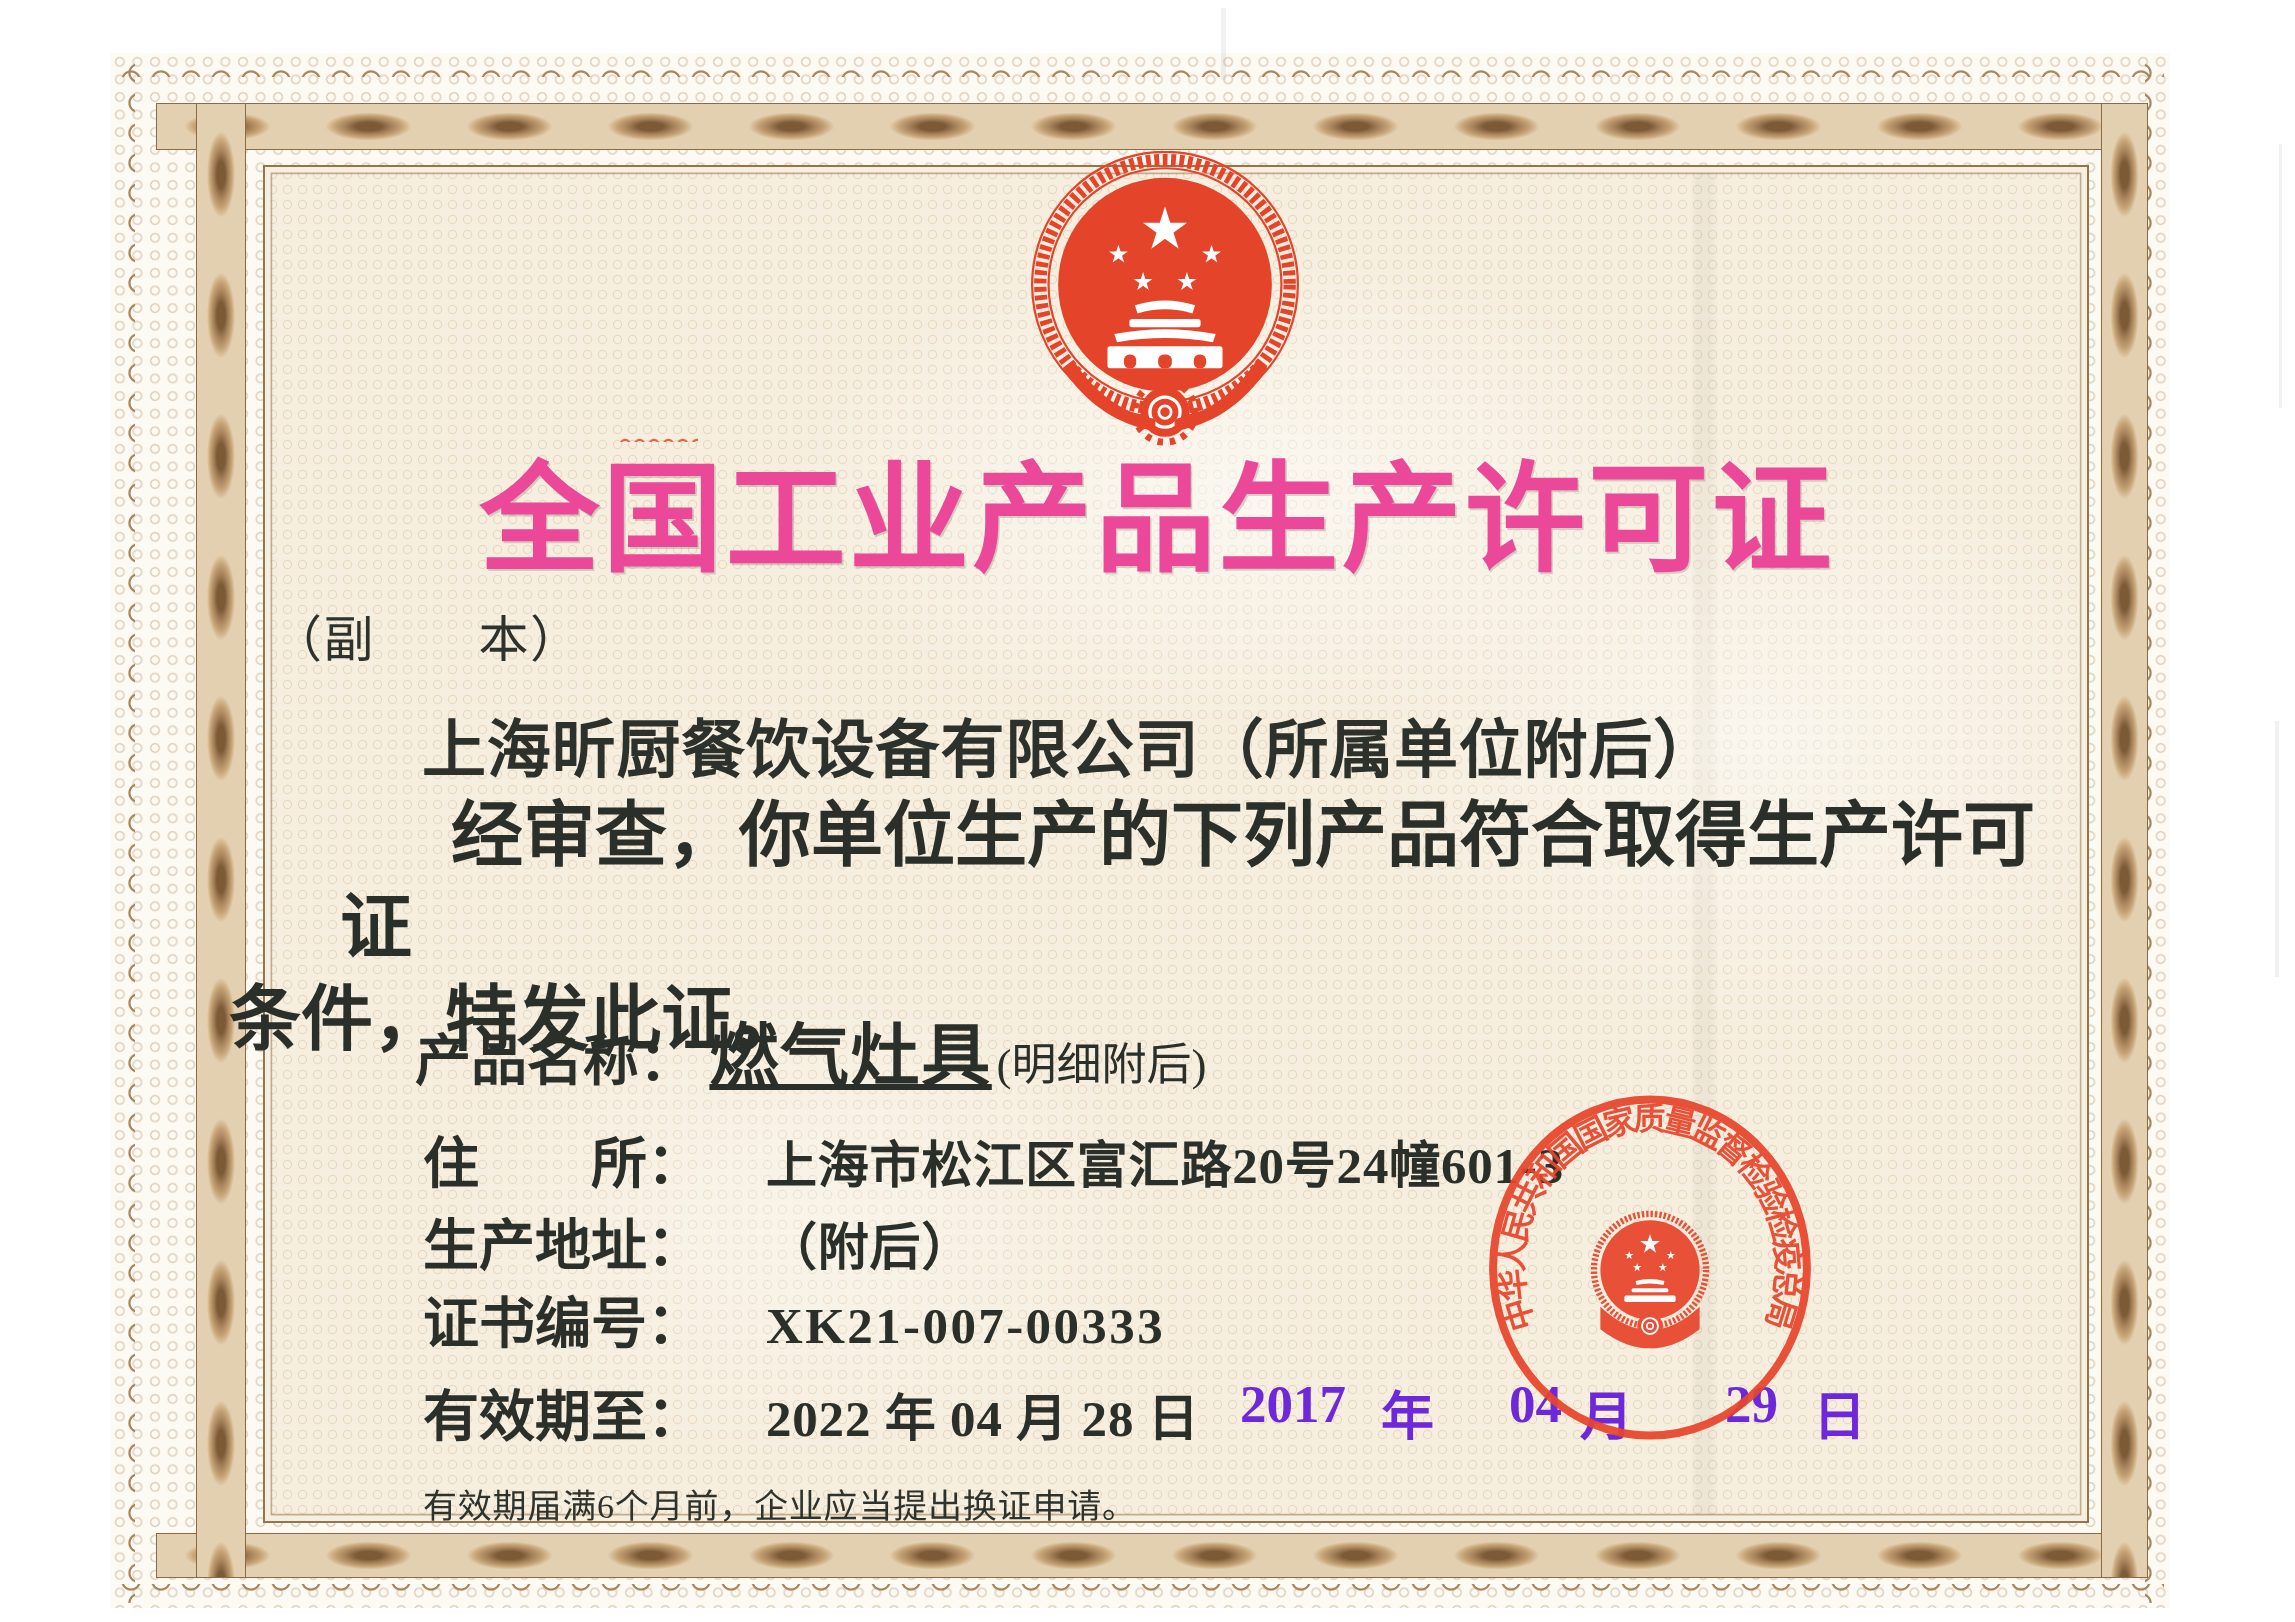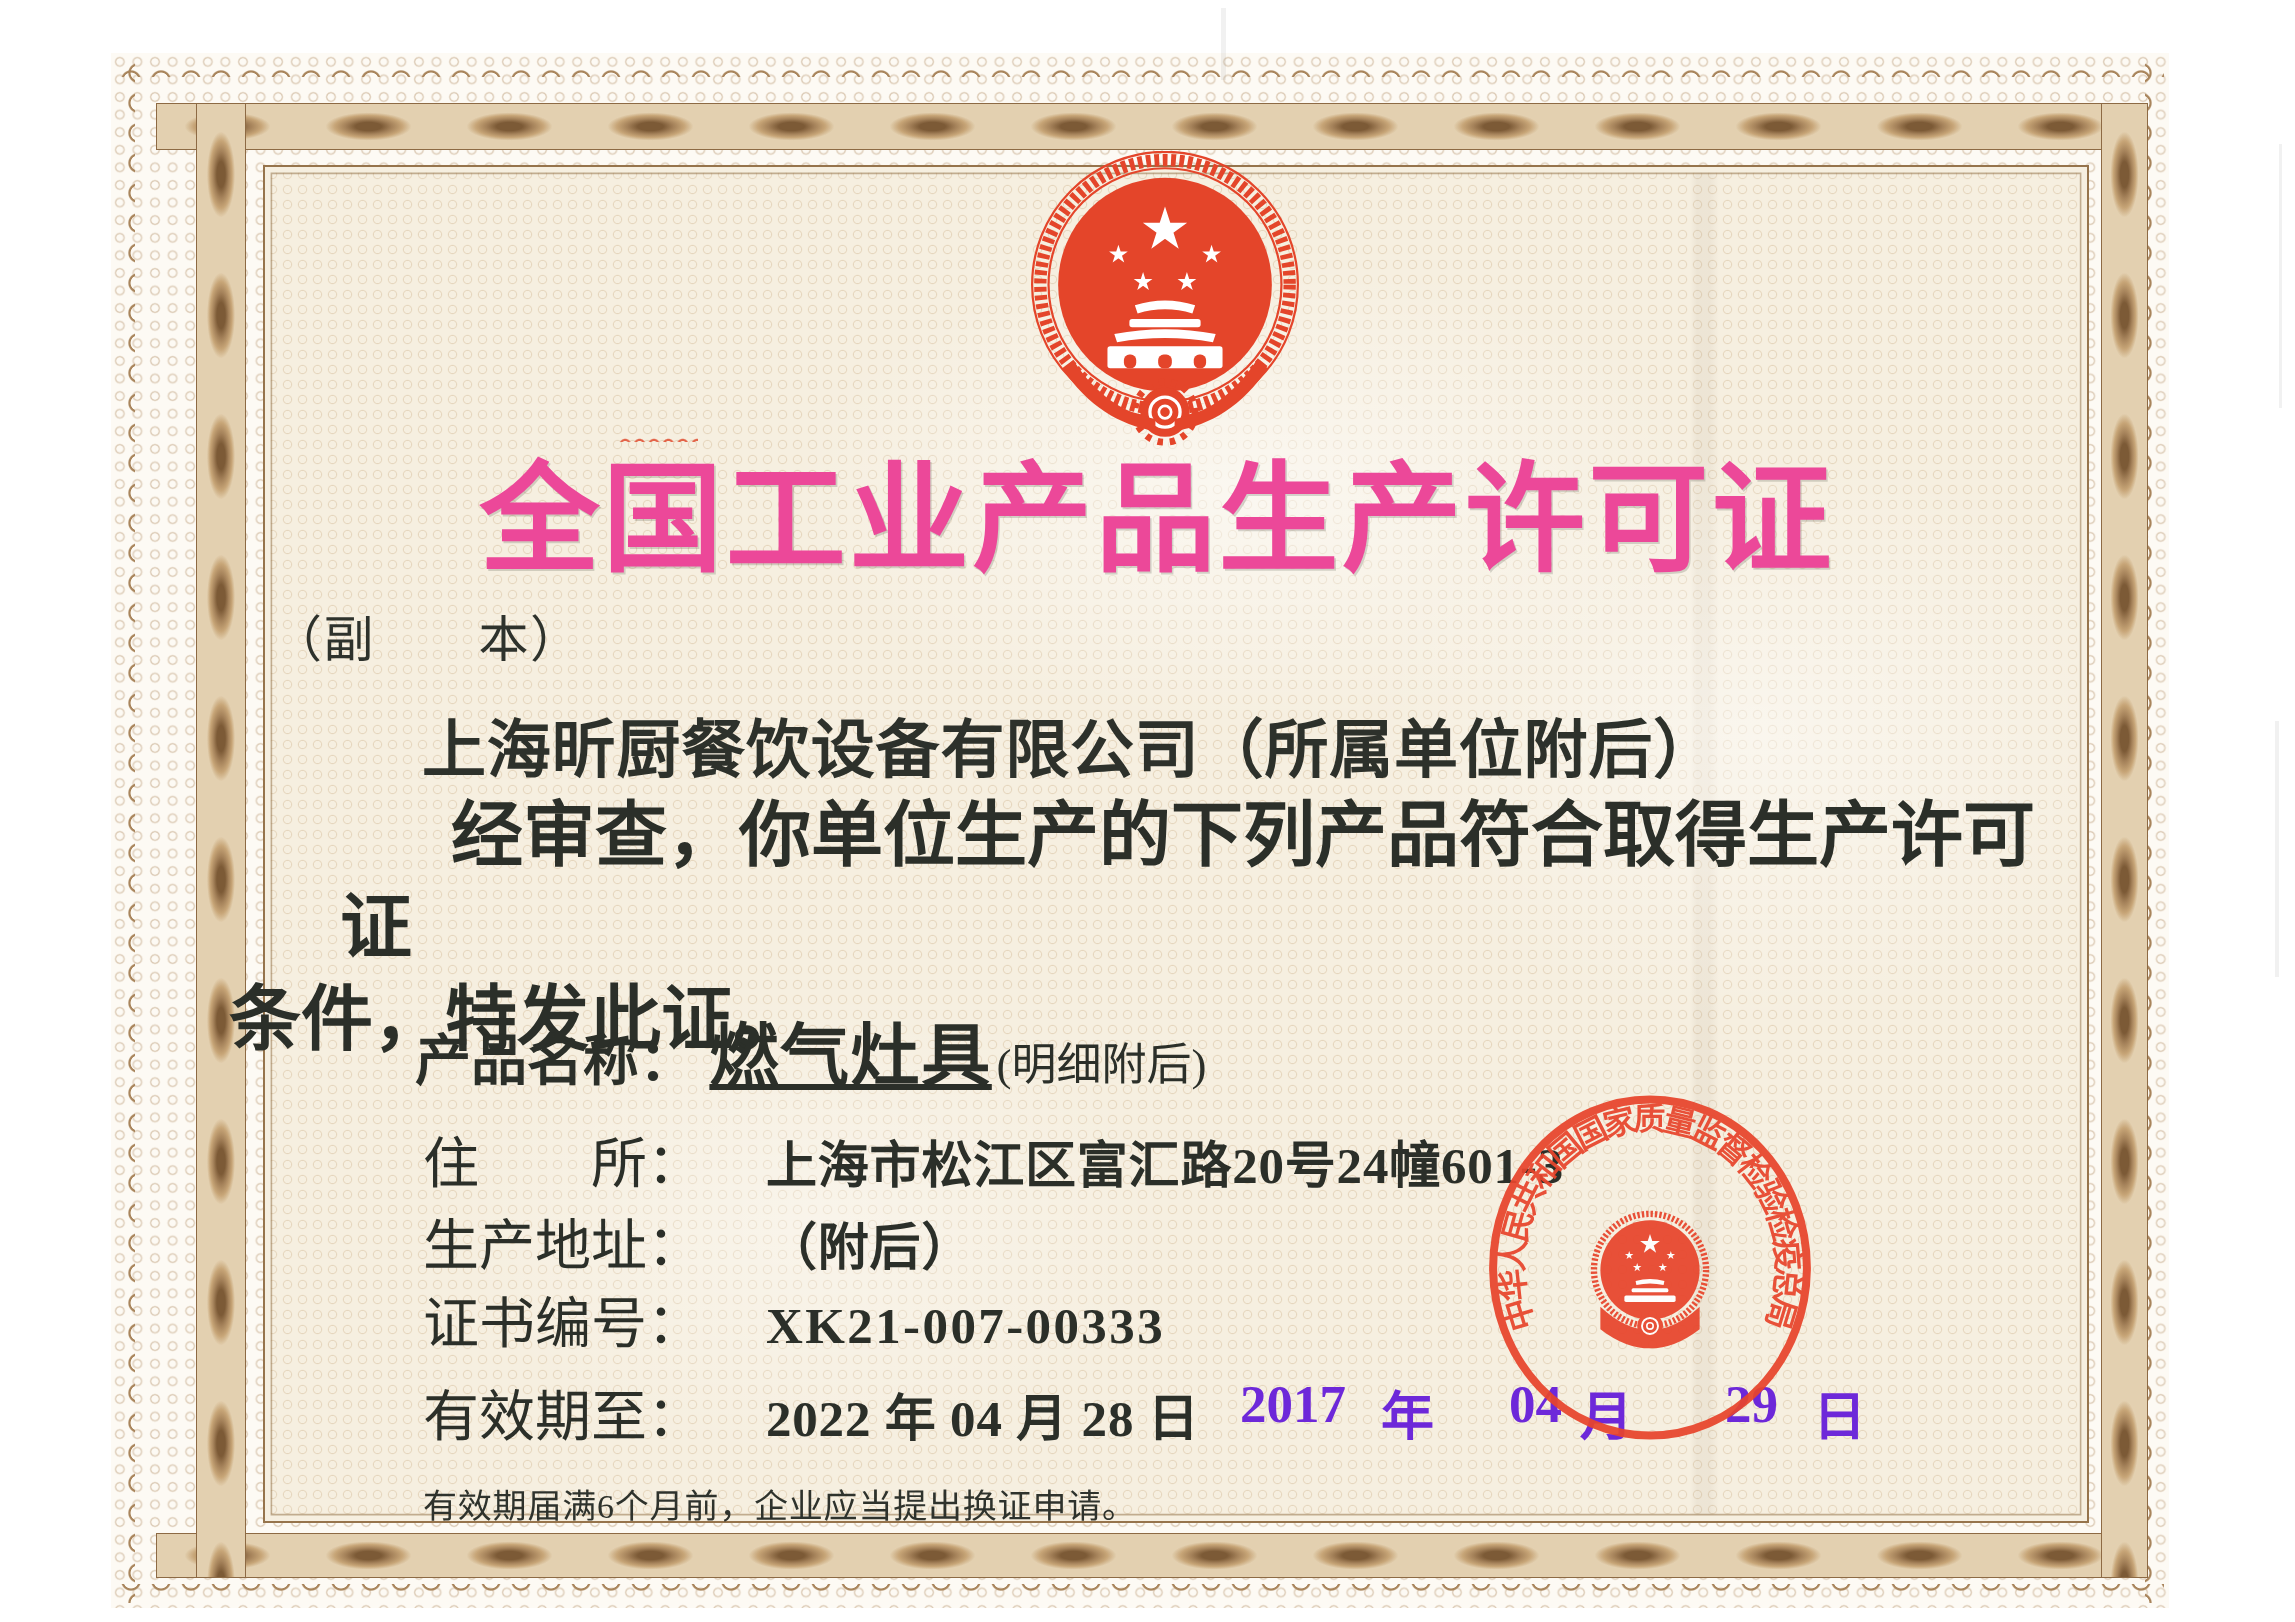--- a/index.html
+++ b/index.html
@@ -67,21 +67,21 @@
   .subtitle{left:272px;top:599px;width:1770px;
     font-size:50px;font-weight:400;color:#2e322c;letter-spacing:1.6px;}
   .company{left:422px;top:698px;font-size:64px;font-weight:600;letter-spacing:0.8px;color:#2d312b;}
   .para{left:340px;top:790px;width:1722px;font-size:72px;font-weight:700;
     line-height:1.28;color:#2b2f29;text-indent:111px;}
   .product-row{left:415px;top:1000px;display:flex;align-items:baseline;color:#2b2f29;}
   .product-label{font-size:56px;font-weight:700;}
   .product-value{font-size:69px;font-weight:700;margin-left:14.4px;letter-spacing:1.6px;text-decoration:underline;}
   .product-note{font-size:45px;font-weight:400;margin-left:4.8px;text-align:center;}
   .field{left:423px;display:flex;align-items:baseline;color:#2b2f29;}
-  .field .label{font-size:56px;font-weight:400;width:298px;flex:0 0 auto;}
+  .field .label{font-size:56px;font-weight:700;width:298px;flex:0 0 auto;}
   .field .value{font-size:51px;font-weight:600;letter-spacing:0.8px;margin-left:45px;}
   .field.residence{top:1118px;}
   .field.prod-addr{top:1200px;}
   .field.cert-no{top:1278px;}
   .field.cert-no .value{font-family:"Liberation Serif","DejaVu Serif",serif;letter-spacing:2.4px;font-weight:700;}
   .field.valid-until{top:1371px;}
   .issue-date{left:1240px;top:1374px;width:625px;height:64px;color:#6d28d9;}
   .issue-date span{position:absolute;font-size:53px;font-weight:700;top:0;}
   .d-y{left:0;}   .d-yl{left:141px;}
   .d-m{left:269px;}.d-ml{left:340px;}

